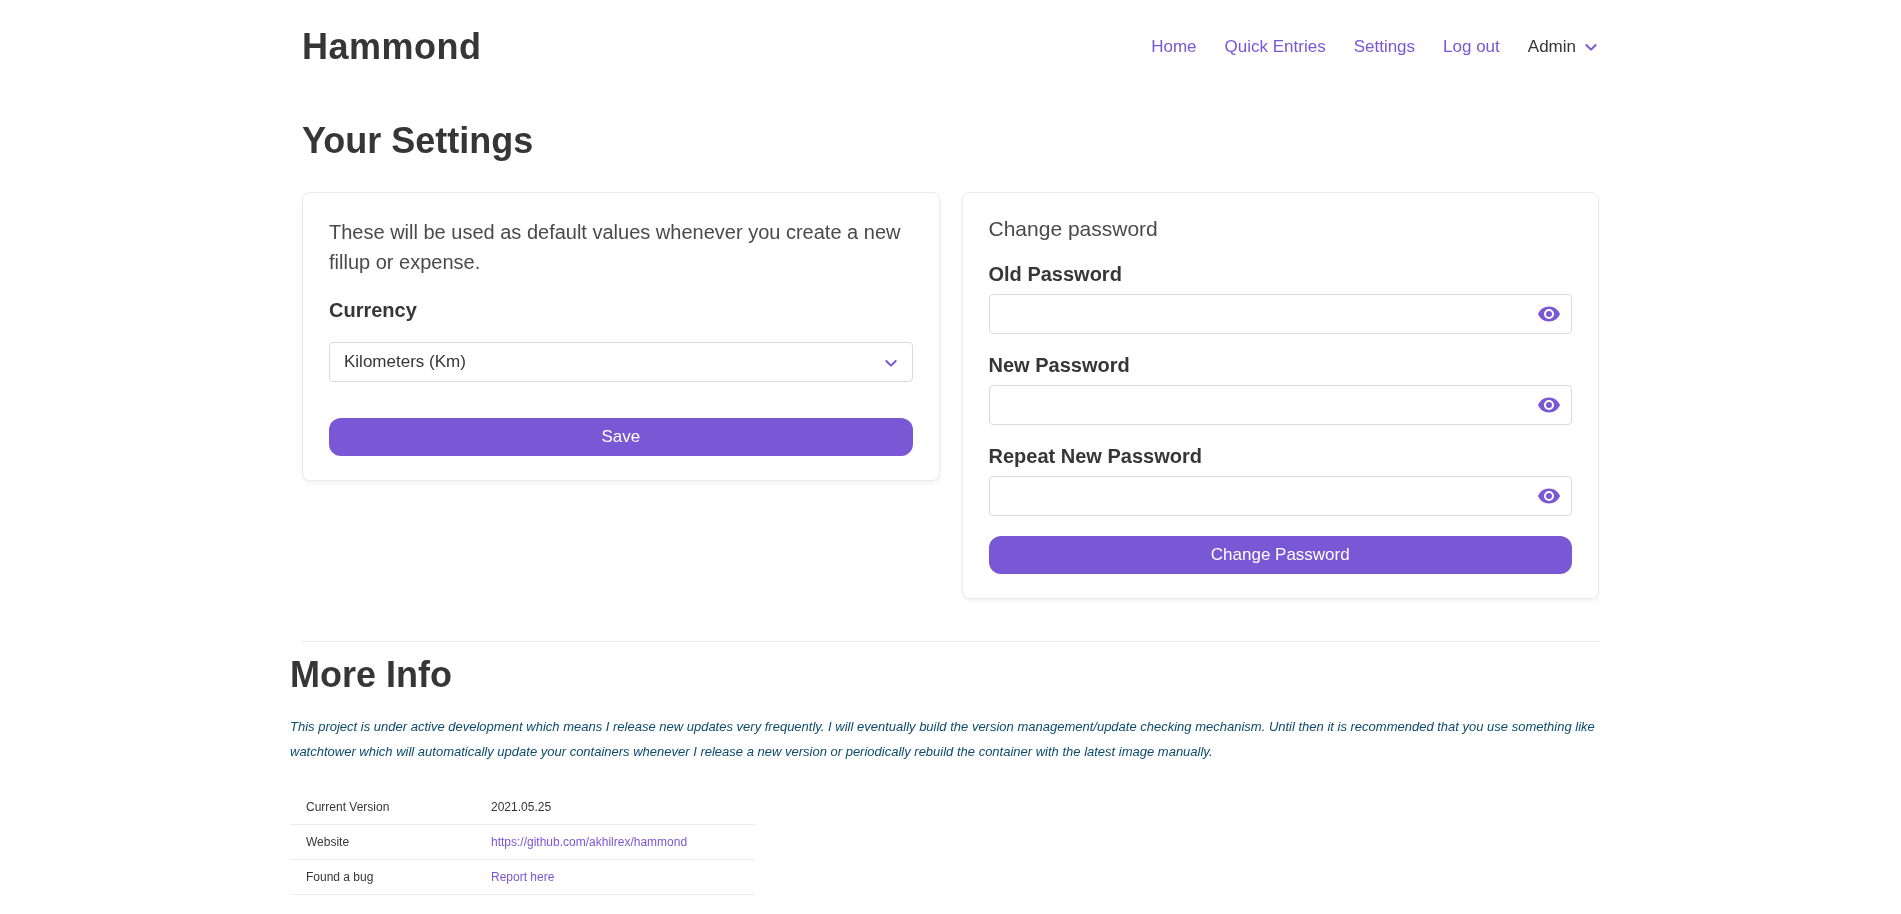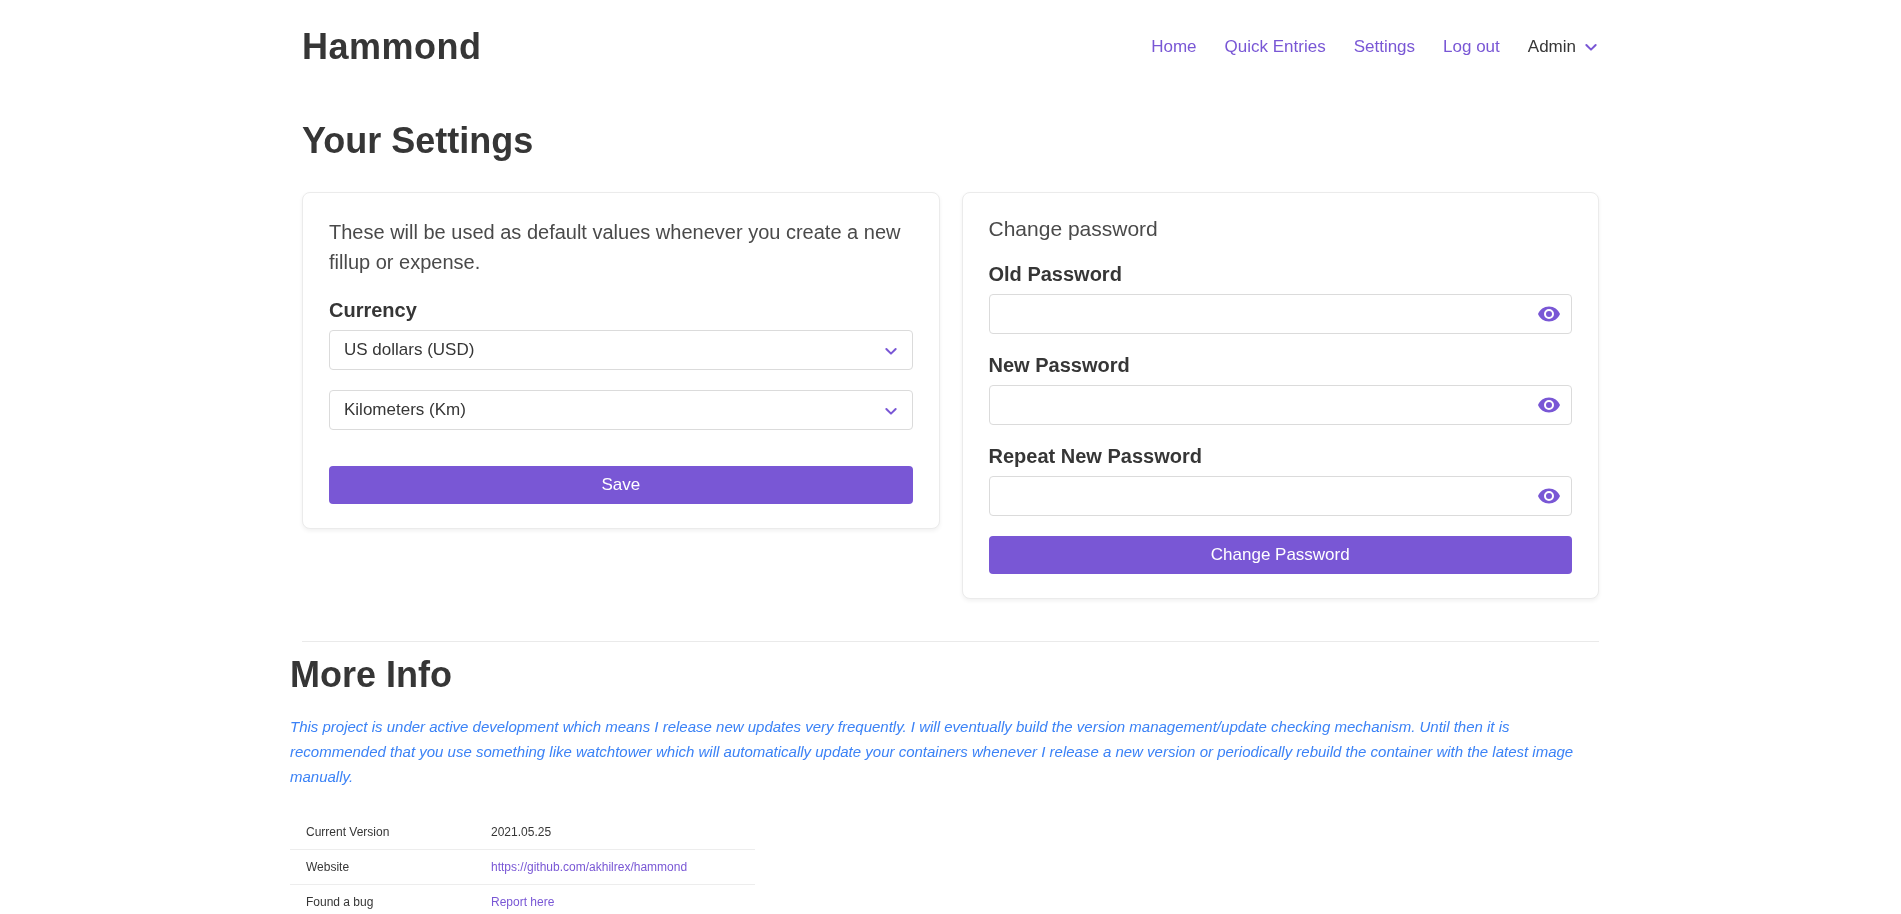--- a/index.html
+++ b/index.html
@@ -52,30 +52,30 @@
     padding: 0 44px 0 14px; font-size: 17px; font-family: inherit; color: #363636; outline: none;
   }
   .eye-btn {
     position: absolute; right: 10px; top: 8px; width: 26px; height: 24px;
     background: none; border: none; cursor: pointer; padding: 0; line-height: 0;
   }
   .eye-btn svg { width: 24px; height: 24px; }
 
   .btn-primary {
     display: block; width: 100%; height: 38px; background: #7957d5; color: #fff;
-    border: none; border-radius: 4px; font-size: 17px; font-family: inherit; cursor: pointer;
+    border: none; border-radius: 12px; font-size: 17px; font-family: inherit; cursor: pointer;
   }
   .save-btn { margin-top: 36px; }
   .cp-btn { margin-top: 14px; }
 
   
   hr.divider { border: none; border-top: 1px solid #eaeaea; margin-top: 42px; }
   .more-info { margin-top: 12px; margin-left: -12px; }
   .note {
-    font-style: italic; color: #3b82f6; font-size: 15px; line-height: 25px;
+    font-style: italic; color: #0c4a6e; font-size: 13px; line-height: 25px;
     margin-top: 18px;
   }
   table.info-table { border-collapse: collapse; margin-top: 26px; }
   table.info-table td {
     padding: 10px 16px; font-size: 12px; border-bottom: 1px solid #ededed; color: #363636;
     vertical-align: top;
   }
   td.info-label { width: 185px; min-width: 185px; }
   td.info-value { min-width: 280px; padding-right: 40px; }
   .link { color: #7957d5; text-decoration: none; cursor: pointer; }
@@ -106,28 +106,20 @@
 <main class="container">
   <h1 class="page-title">Your Settings</h1>
 
   <div class="cards">
 
     <section class="card">
       <p class="card-desc">These will be used as default values whenever you create a new fillup or expense.</p>
 
       <div class="field">
         <label class="field-label">Currency</label>
-        <div class="select-box">
-          <span>US dollars (USD)</span>
-          <span class="chev">
-            <svg viewBox="0 0 24 24" width="16" height="16">
-                <polyline points="5,9 12,16 19,9" fill="none" stroke="#7957d5" stroke-width="3" stroke-linecap="round" stroke-linejoin="round"></polyline>
-              </svg>
-          </span>
-        </div>
       </div>
 
       <div class="field">
         <div class="select-box">
           <span>Kilometers (Km)</span>
           <span class="chev">
             <svg viewBox="0 0 24 24" width="16" height="16">
                 <polyline points="5,9 12,16 19,9" fill="none" stroke="#7957d5" stroke-width="3" stroke-linecap="round" stroke-linejoin="round"></polyline>
               </svg>
           </span>

